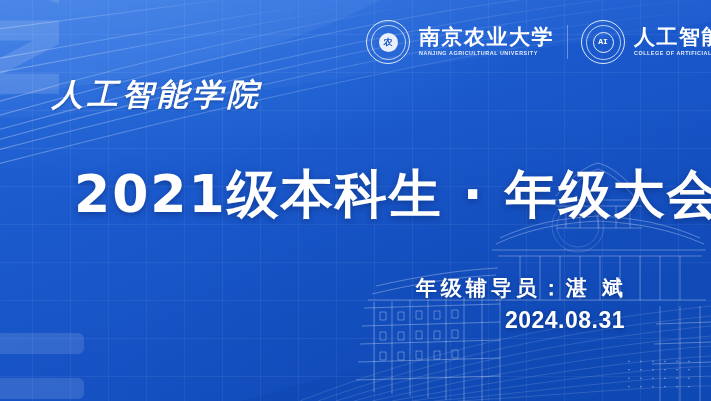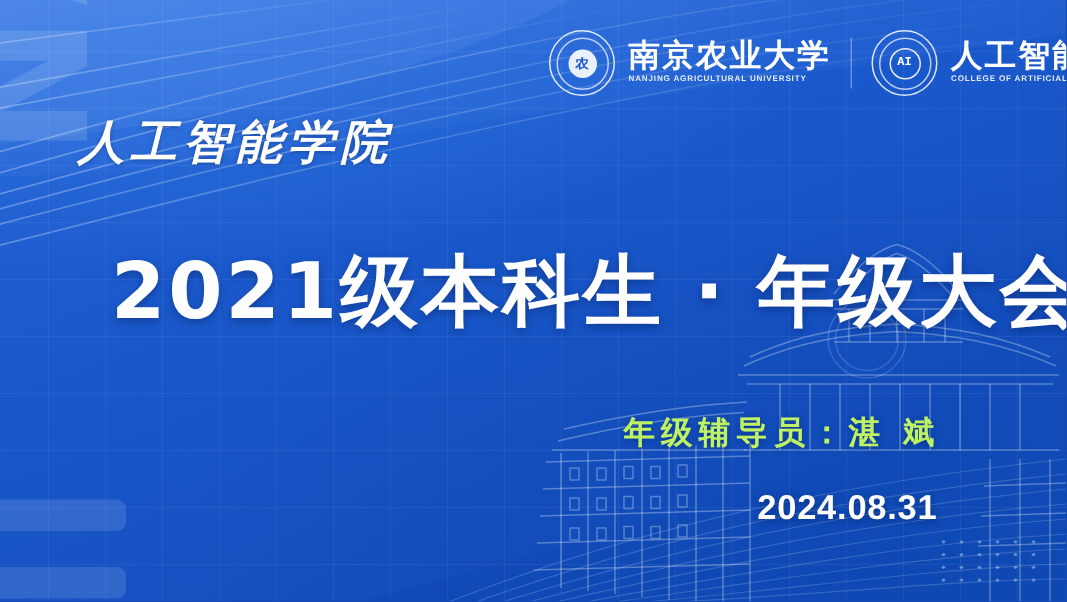--- a/index.html
+++ b/index.html
@@ -108,25 +108,25 @@
     position:absolute;left:74px;top:160px;
     font-family:"DejaVu Sans",sans-serif;
     color:#fff;font-size:52px;font-weight:700;
     letter-spacing:2px;white-space:nowrap;
     text-shadow:0 2px 6px rgba(0,18,66,.38);
   }
 
   .presenter{
     position:absolute;right:84px;top:274px;
     font-family:"DejaVu Sans",sans-serif;
-    color:#bef264;font-size:21px;font-weight:700;letter-spacing:4px;white-space:nowrap;
+    color:#ffffff;font-size:21px;font-weight:700;letter-spacing:4px;white-space:nowrap;
     text-shadow:0 1px 4px rgba(0,18,66,.4);
   }
   .slide-date{
-    position:absolute;right:86px;top:325px;
+    position:absolute;right:86px;top:307px;
     color:#fff;font-size:23px;font-weight:700;letter-spacing:.5px;white-space:nowrap;
     text-shadow:0 1px 4px rgba(0,18,66,.4);
   }
 </style>
 </head>
 <body>
 
 <div id="slide">
 
   <div class="layer bg-base"></div>

